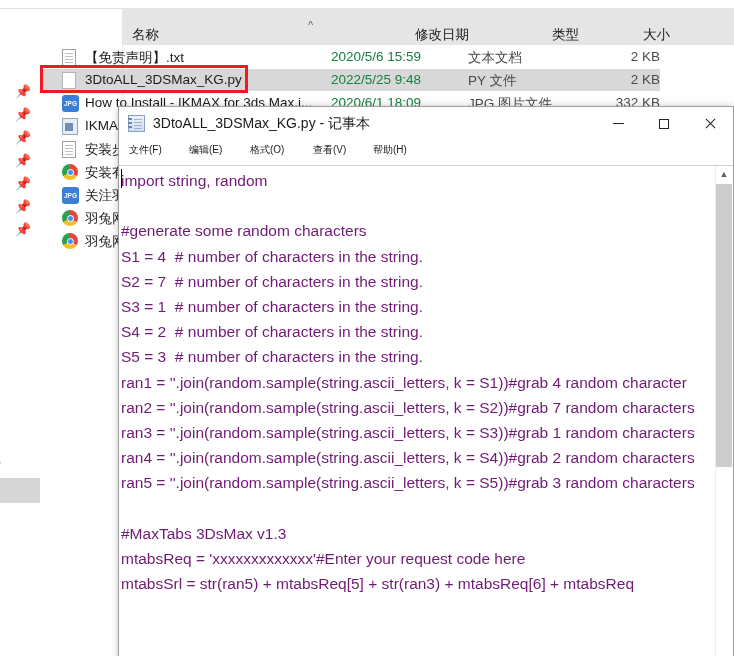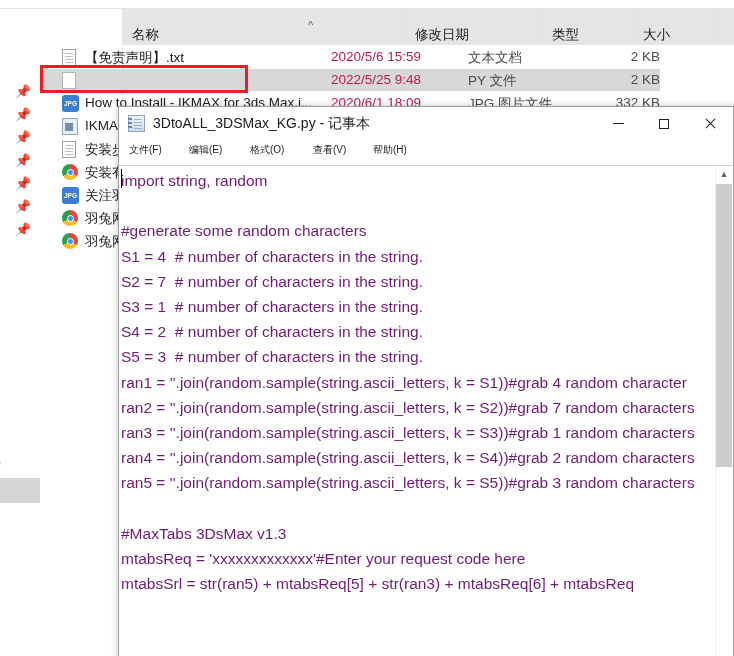--- a/index.html
+++ b/index.html
@@ -32,21 +32,21 @@
        border-left:1px solid #e2e2e2;color:#1b1b1b;font-size:13.5px;}
   .col span{position:absolute;left:10px;top:17px;}
   .col.first{border-left:none;}
   #sortarrow{position:absolute;left:186px;top:11px;color:#5b5b5b;font-size:11px;line-height:11px;}
 
   
   .row{position:absolute;left:40px;width:620px;height:22px;}
   .row .ficon{position:absolute;left:22px;top:3px;width:17px;height:17px;}
   .row .fname{position:absolute;left:45px;top:3px;font-size:13.5px;color:#1b1b1b;
               white-space:nowrap;}
-  .row .fdate{position:absolute;left:291px;top:3px;font-size:13.5px;color:#be185d;white-space:nowrap;}
+  .row .fdate{position:absolute;left:291px;top:3px;font-size:13.5px;color:#15803d;white-space:nowrap;}
   .row .ftype{position:absolute;left:428px;top:3px;font-size:13.5px;color:#4b4b4b;white-space:nowrap;}
   .row .fsize{position:absolute;left:520px;top:3px;width:100px;text-align:right;
               font-size:13.5px;color:#4b4b4b;white-space:nowrap;}
   .row.selected{background:#d8d8d8;}
 
   
   .ic-doc{position:relative;width:14px;height:17px;background:#ffffff;border:1px solid #9aa0a6;
           box-sizing:border-box;}
   .ic-doc:after{content:"";position:absolute;left:2px;top:3px;right:2px;height:1px;
           box-shadow:0 0 0 0 #b9c0c7, 0 3px 0 0 #b9c0c7, 0 6px 0 0 #b9c0c7, 0 9px 0 0 #b9c0c7;
@@ -169,20 +169,21 @@
     <div class="fname">【免责声明】.txt</div>
     <div class="fdate">2020/5/6 15:59</div>
     <div class="ftype">文本文档</div>
     <div class="fsize">2 KB</div>
   </div>
 
   <div class="row selected" style="top:69px">
     <div class="ficon">
         <div class="ic-blank"></div>
       </div>
+    <div class="fname">3DtoALL_3DSMax_KG.py</div>
     <div class="fdate">2022/5/25 9:48</div>
     <div class="ftype">PY 文件</div>
     <div class="fsize">2 KB</div>
   </div>
 
   <div class="row" style="top:92px">
     <div class="ficon">
         <div class="ic-jpg">JPG</div>
       </div>
     <div class="fname">How to Install - IKMAX for 3ds Max.j...</div>

